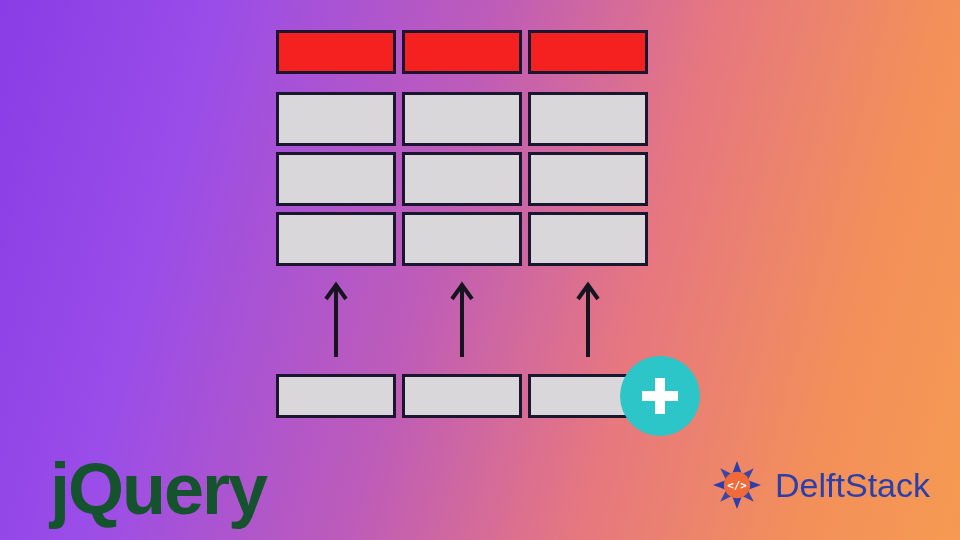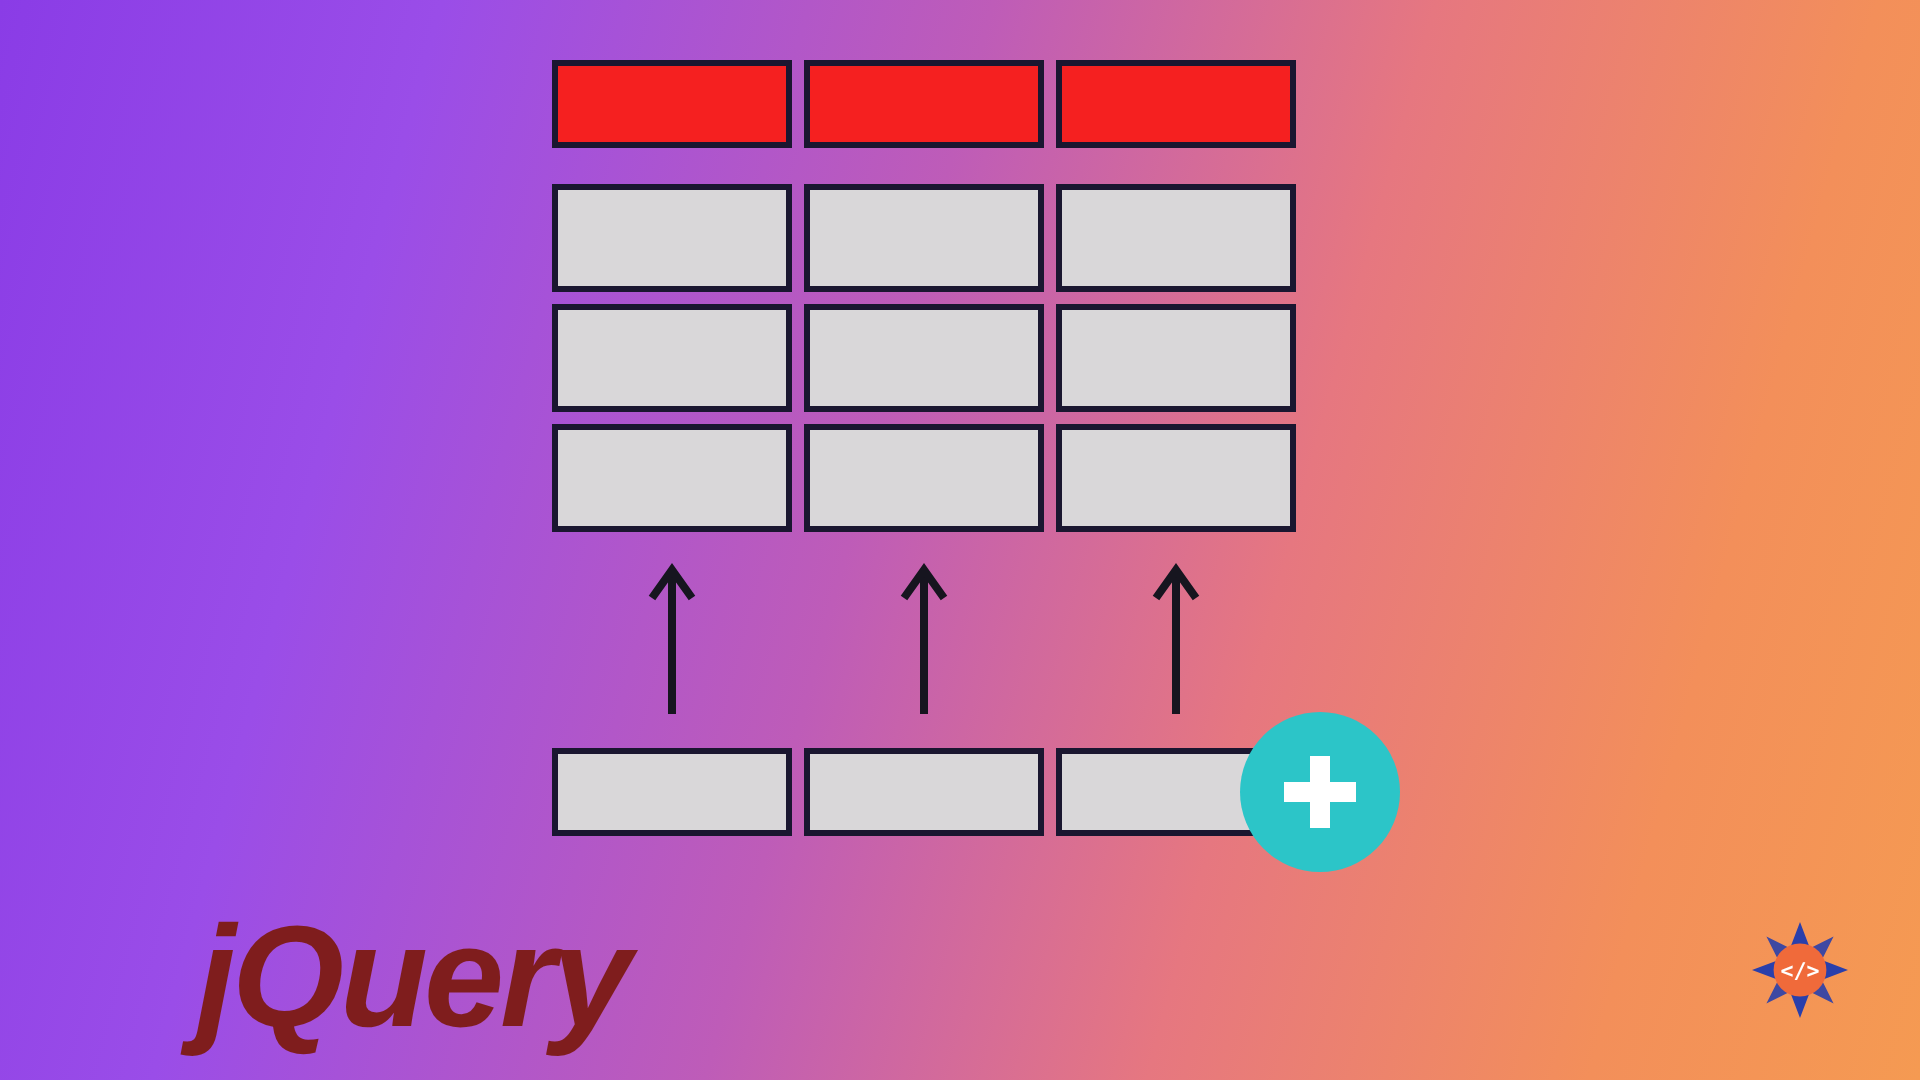--- a/index.html
+++ b/index.html
@@ -52,26 +52,24 @@
   }
   .plus-btn::before { width: 36px; height: 10px; }
   .plus-btn::after  { width: 10px; height: 36px; }
 
   
   .jquery-logo {
     position: absolute;
     left: 50px;
     bottom: 10px;
     font-weight: 900;
-    font-style: italic;
     font-size: 72px;
-    color: #7f1d1d;
+    color: #14532d;
     letter-spacing: -2px;
     font-family: "Arial Black", Arial, sans-serif;
-    margin-left: 48px;
   }
 
   
   .delft-logo {
     position: absolute;
     right: 30px;
     bottom: 25px;
     display: flex;
     align-items: center;
     gap: 8px;
@@ -135,15 +133,16 @@
 
   <div class="delft-logo">
     <svg width="60" height="60" viewBox="0 0 100 100">
       <g transform="translate(50 50)">
         <polygon points="0,-40 11,-11 40,0 11,11 0,40 -11,11 -40,0 -11,-11" fill="#2a3fab"></polygon>
         <polygon points="28,-28 14,0 28,28 0,14 -28,28 -14,0 -28,-28 0,-14" fill="#2a3fab" opacity="0.9"></polygon>
         <circle r="22" fill="#f06a3a"></circle>
         <text x="0" y="7" text-anchor="middle" font-size="18" font-family="monospace" fill="#ffffff" font-weight="bold">&lt;/&gt;</text>
       </g>
     </svg>
+    <span>DelftStack</span>
   </div>
 
 </div>
 
 </body></html>

